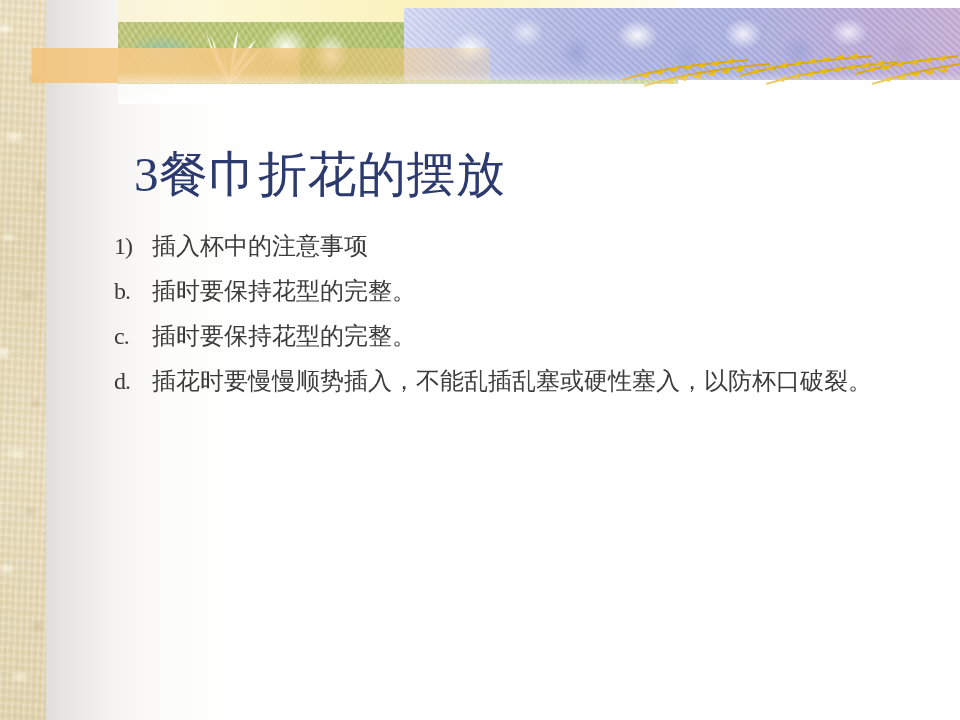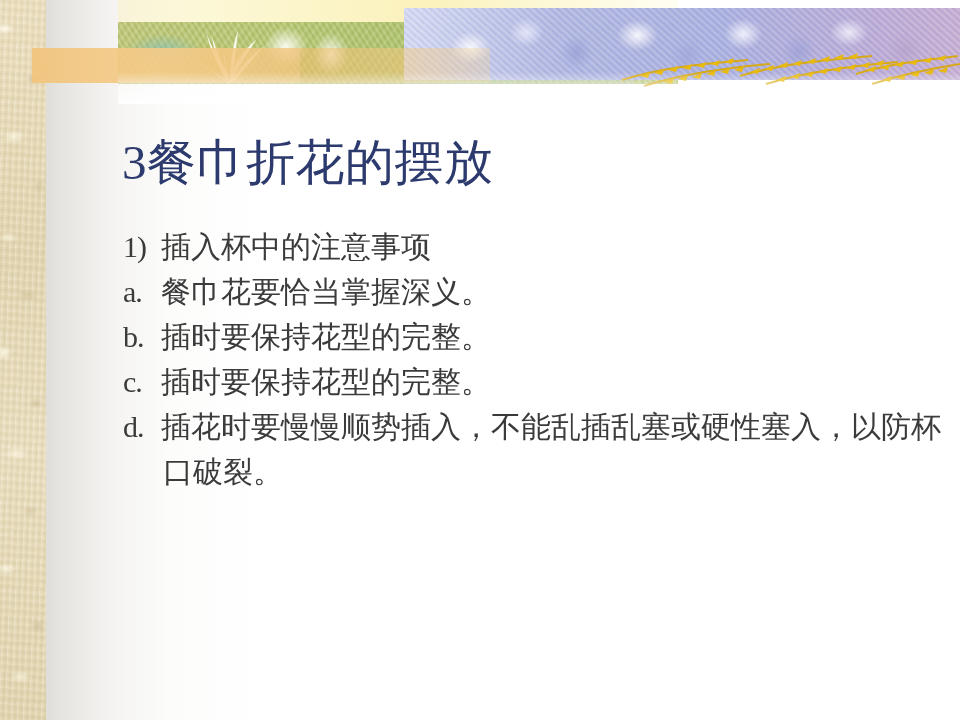--- a/index.html
+++ b/index.html
@@ -217,21 +217,21 @@
     position: absolute;
     left: 0; top: 0;
     width: 960px; height: 720px;
   }
 
   .slide-title {
     position: absolute;
     left: 118px;
     top: 132px;
     width: 780px;
-    margin: 4px;
+    margin: 16px;
     font-family: "Liberation Serif", "DejaVu Serif", serif;
     font-size: 49px;
     font-weight: 400;
     line-height: 1.1;
     letter-spacing: 0.5px;
     color: #2c3a6e;
     white-space: nowrap;
   }
 
   .body-list {
@@ -239,26 +239,26 @@
     left: 118px;
     top: 224px;
     width: 810px;
     margin: 0;
     padding: 0;
     list-style: none;
   }
 
   .body-item {
     font-family: "Liberation Serif", "DejaVu Serif", serif;
-    font-size: 30px;
+    font-size: 24px;
     line-height: 45px;
     color: #3b3b3b;
     text-indent: -2px;
     padding-left: 36px;
-    margin: 0 0 0 9px;
+    margin: 0 0 0 0;
     white-space: normal;
   }
   
   .body-item .marker {
     display: inline-block;
     margin-left: -36px;
     width: 36px;
     letter-spacing: -1px;
   }
   
@@ -358,23 +358,20 @@
 
   <div class="content">
 
     <h1 class="slide-title">3餐巾折花的摆放</h1>
 
     <ul class="body-list">
       <li class="body-item nowrap">
         <span class="marker">1)</span><span>插入杯中的注意事项</span>
       </li>
       <li class="body-item nowrap">
-        <span class="marker">a.</span><span>餐巾花要恰当掌握深义。</span>
-      </li>
-      <li class="body-item nowrap">
         <span class="marker">b.</span><span>插时要保持花型的完整。</span>
       </li>
       <li class="body-item nowrap">
         <span class="marker">c.</span><span>插时要保持花型的完整。</span>
       </li>
       <li class="body-item wrap">
         <span class="marker">d.</span><span>插花时要慢慢顺势插入，不能乱插乱塞或硬性塞入，以防杯口破裂。</span>
       </li>
     </ul>
 

